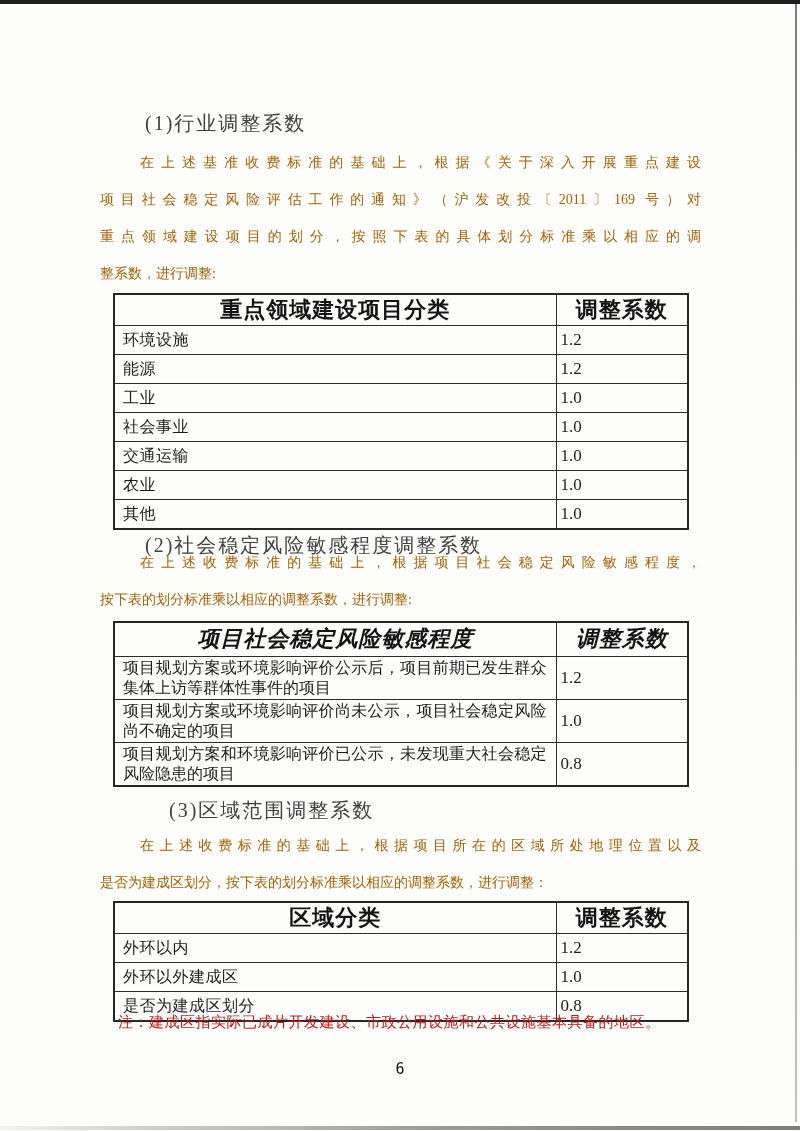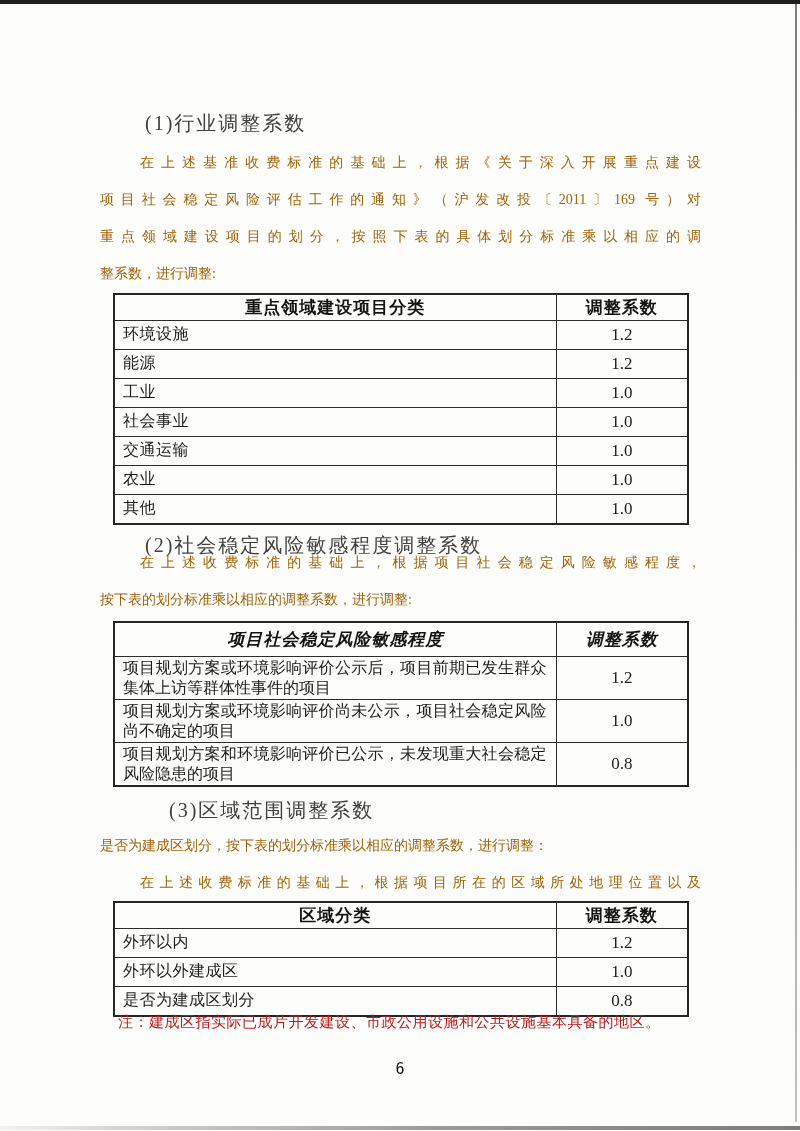--- a/index.html
+++ b/index.html
@@ -33,27 +33,27 @@
   .line.indent{padding-left:40px;}
   .line.last{text-align-last:left;text-align:left;}
 
   
   table.doc{position:absolute;left:113px;width:574px;border-collapse:collapse;
     table-layout:fixed;background:transparent;}
   .t1{top:293px;} .t2{top:621px;} .t3{top:901px;}
   table.doc,table.doc th,table.doc td{border:1px solid #2c2c2c;}
   table.doc{border:2px solid #262626;}
   table.doc th{
-    font-size:17px;font-weight:bold;letter-spacing:1px;text-align:center;
+    font-size:22px;font-weight:bold;letter-spacing:1px;text-align:center;
     color:#141414;padding:0;
   }
   table.doc td{vertical-align:middle;color:#1c1c1c;}
   td.cat{font-size:16px;text-align:left;padding:1px 9px 1px 8px;letter-spacing:0.5px;}
   td.cat.multi{text-align:justify;text-justify:inter-ideograph;line-height:20px;letter-spacing:0;}
-  td.coef{font-size:17px;text-align:center;padding:4px;
+  td.coef{font-size:17px;text-align:left;padding:4px;
     font-family:"Liberation Serif","DejaVu Serif",serif;}
   .t1 tr,.t3 tr{height:26px;}
   .t2 tr.hd{height:34px;font-style:italic;}
   .t2 tr.bd{height:42px;}
   col.c1{width:442px;} col.c2{width:132px;}
 
   
   .note{position:absolute;left:118px;top:1013px;font-size:15px;color:#b91c1c;
     letter-spacing:0.5px;white-space:nowrap;}
   .pagenum{position:absolute;left:0;top:1060px;width:800px;text-align:center;
@@ -146,22 +146,22 @@
     <tr class="bd">
       <td class="cat multi">项目规划方案和环境影响评价已公示，未发现重大社会稳定风险隐患的项目</td>
       <td class="coef">0.8</td>
     </tr>
   </tbody>
     </table>
 
   <div class="sec-h h3">(3)区域范围调整系数</div>
 
   <div class="para p3">
+    <div class="line indent">在上述收费标准的基础上，根据项目所在的区域所处地理位置以及</div>
     <div class="line last">是否为建成区划分，按下表的划分标准乘以相应的调整系数，进行调整：</div>
-    <div class="line indent">在上述收费标准的基础上，根据项目所在的区域所处地理位置以及</div>
   </div>
 
   <table class="doc t3">
     <colgroup>
         <col class="c1">
         <col class="c2">
       </colgroup>
     <tbody>
         <tr>
       <th>区域分类</th>

